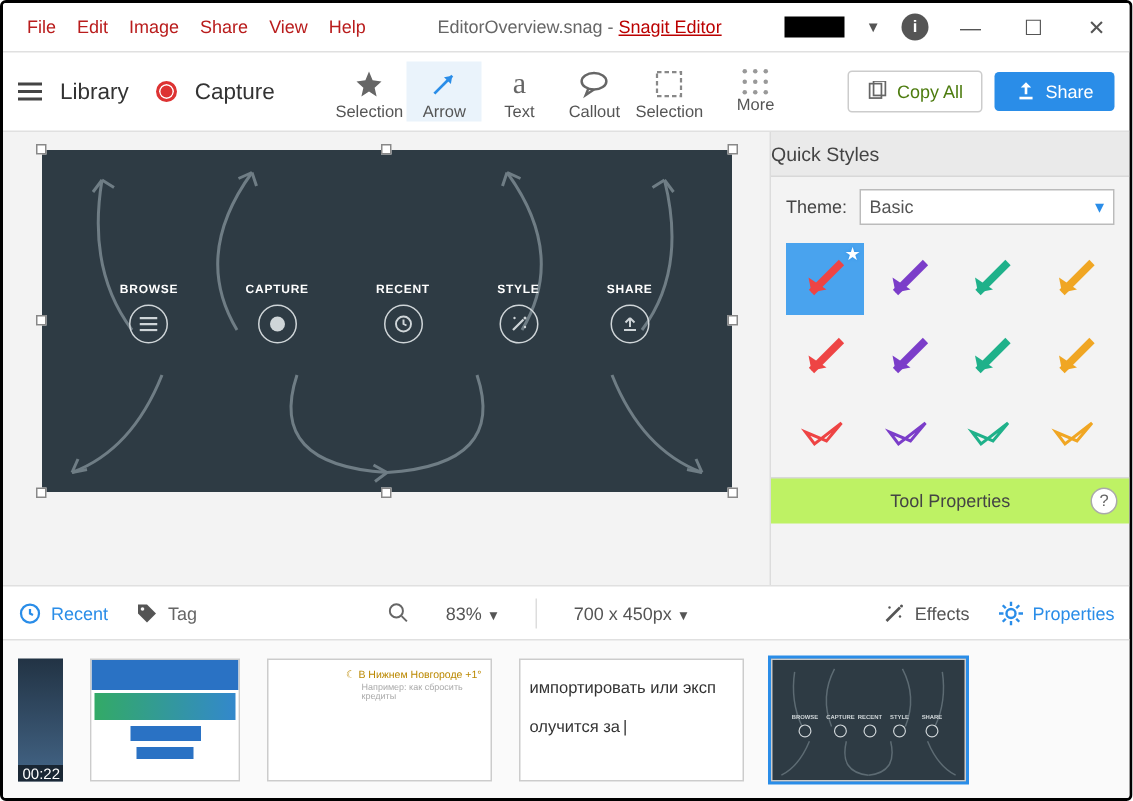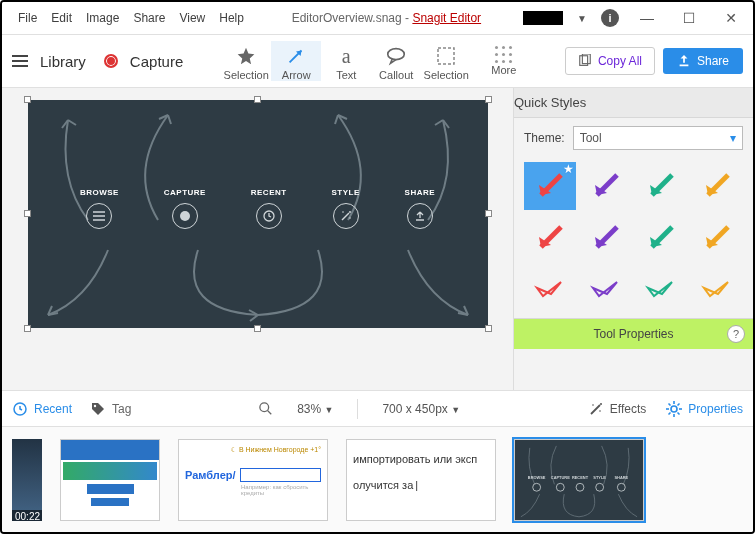--- a/index.html
+++ b/index.html
@@ -2,21 +2,21 @@
 <html><head>
 <meta charset="utf-8">
 <style>
   * { box-sizing: border-box; }
   body { margin: 0; font-family: "Segoe UI", Arial, sans-serif; font-size: 12px; background: #fff; }
   .window { width: 755px; height: 534px; border: 2px solid #000; border-radius: 4px; overflow: hidden; display: flex; flex-direction: column; background: #fff; }
   
   
   .titlebar { height: 32px; display: flex; align-items: center; padding: 0 8px; color: #333; background: #fff; }
   .menu { display: flex; gap: 14px; padding-left: 8px; }
-  .menu span { color: #404040; cursor: default; }
+  .menu span { color: #b91c1c; cursor: default; }
   .title-center { flex: 1; text-align: right; padding-right: 42px; color: #666; }
   .title-center .app-name { color: #b00; text-decoration: underline; }
   .title-right { display: flex; align-items: center; gap: 14px; }
   .blackbox { width: 40px; height: 14px; background: #000; }
   .dd { font-size: 10px; color: #555; }
   .infocircle { width: 18px; height: 18px; border-radius: 50%; background: #555; color: #fff; display: flex; align-items: center; justify-content: center; font-weight: bold; font-size: 11px; }
   .win-btn { width: 28px; height: 28px; display: flex; align-items: center; justify-content: center; color: #555; font-size: 14px; }
   
   
   .toolbar { height: 54px; border-top: 1px solid #e0e0e0; border-bottom: 1px solid #e0e0e0; display: flex; align-items: center; padding: 0 10px; gap: 8px; }
@@ -27,21 +27,21 @@
   .capture-lbl { font-size: 15px; color: #333; }
   .tools { display: flex; margin-left: 30px; }
   .tool { width: 50px; display: flex; flex-direction: column; align-items: center; gap: 2px; color: #555; padding-top: 4px; }
   .tool.active { background: #eaf3fb; }
   .tool .ico { height: 22px; display: flex; align-items: center; justify-content: center; }
   .tool .lbl { font-size: 11px; }
   .dots { display: grid; grid-template-columns: repeat(3,4px); grid-template-rows: repeat(3,4px); gap: 3px; }
   .dots i { width: 3px; height: 3px; background: #999; border-radius: 50%; display: block; }
   .more { display: flex; flex-direction: column; align-items: center; font-size: 11px; color: #555; margin-left: 12px; }
   .spacer { flex: 1; }
-  .copyall { display: flex; align-items: center; gap: 6px; border: 1px solid #ccc; padding: 6px 12px; border-radius: 3px; color: #6d28d9; }
+  .copyall { display: flex; align-items: center; gap: 6px; border: 1px solid #ccc; padding: 6px 12px; border-radius: 3px; color: #4d7c0f; }
   .share-btn { display: flex; align-items: center; gap: 6px; background: #2a8de8; color: #fff; padding: 6px 14px; border-radius: 3px; font-weight: 500; }
   
   
   .middle { flex: 1; display: flex; overflow: hidden; }
   .canvas-area { flex: 1; background: #f3f3f3; display: flex; align-items: flex-start; justify-content: center; padding: 12px 10px; overflow: hidden; }
   .canvas-wrap { position: relative; }
   .canvas { width: 460px; height: 228px; background: #2e3b44; position: relative; }
   .handle { position: absolute; width: 7px; height: 7px; background: #fff; border: 1px solid #888; }
   .canvas-icons { position: absolute; top: 88px; left: 0; right: 0; display: flex; justify-content: space-around; padding: 0 30px; }
   .ci { display: flex; flex-direction: column; align-items: center; color: #fff; gap: 6px; }
@@ -270,21 +270,21 @@
         <div class="handle" style="left:50%;bottom:-4px;margin-left:-4px"></div>
         <div class="handle" style="right:-4px;bottom:-4px"></div>
       </div>
     </div>
 
     <div class="rpanel">
       <div class="panel-head">Quick Styles</div>
       <div class="theme-row">
         <label>Theme:</label>
         <div class="theme-sel">
-          <span>Tool</span>
+          <span>Basic</span>
           <span style="color:#2a8de8">▾</span>
         </div>
       </div>
       <div class="styles-grid">
 
         <div class="style-cell sel">
             <span class="starfav">★</span>
             <svg width="38" height="38" viewBox="0 0 38 38">
               <line x1="30" y1="8" x2="10" y2="28" stroke="#e44" stroke-width="5"></line>
               <path d="M10 28 L8 18 L20 26 Z" fill="#e44"></path>
@@ -424,24 +424,20 @@
     <div class="thumb" style="width:100px">
       <div style="height:20px;background:#2a72c4"></div>
       <div style="flex:1;background:#fff;padding:2px;display:flex;flex-direction:column;gap:2px">
         <div style="height:18px;background:linear-gradient(90deg,#3a6,#38c)"></div>
         <div style="height:10px;background:#2a72c4;width:50%;margin:2px auto"></div>
         <div style="height:8px;background:#2a72c4;width:40%;margin:0 auto"></div>
       </div>
     </div>
     <div class="thumb" style="width:150px;padding:6px">
       <div style="text-align:right;color:#b80;font-size:7px"><span>☾ </span><span>В Нижнем Новгороде +1°</span></div>
-      <div style="display:flex;align-items:center;gap:4px;margin-top:14px">
-        <span style="color:#26d;font-weight:bold;font-size:11px">Рамблер/</span>
-        <div style="flex:1;height:14px;border:1px solid #26d"></div>
-      </div>
       <div style="font-size:6px;color:#aaa;margin-top:2px;margin-left:56px">Например: как сбросить кредиты</div>
     </div>
     <div class="thumb" style="width:150px;padding:6px;font-size:11px;color:#333;line-height:2.4">
       <div>импортировать или эксп</div>
       <div style="display:flex;align-items:center">
           <span>олучится за</span>
           <span style="margin-left:2px">|</span>
         </div>
     </div>
     <div class="thumb sel" style="width:130px;background:#2e3b44;position:relative">

